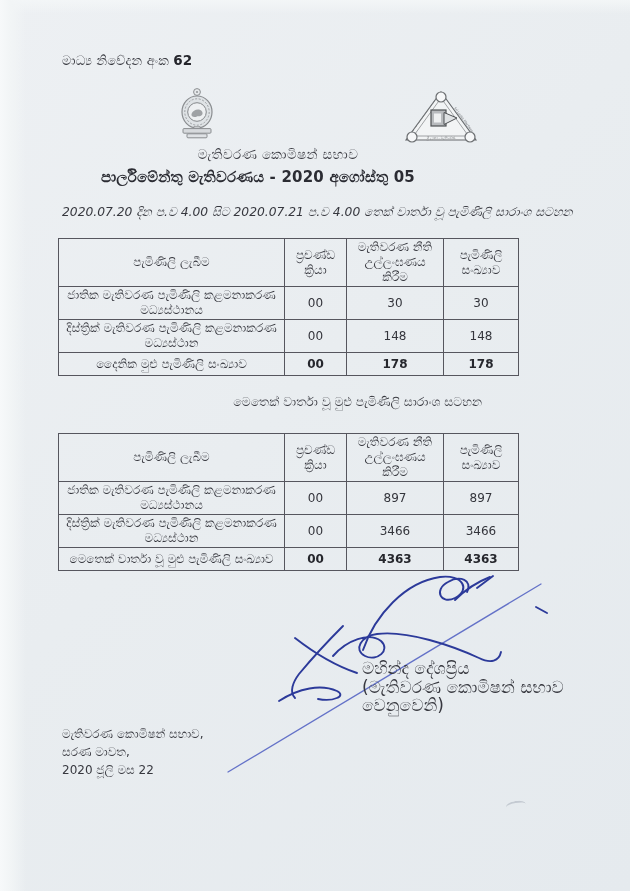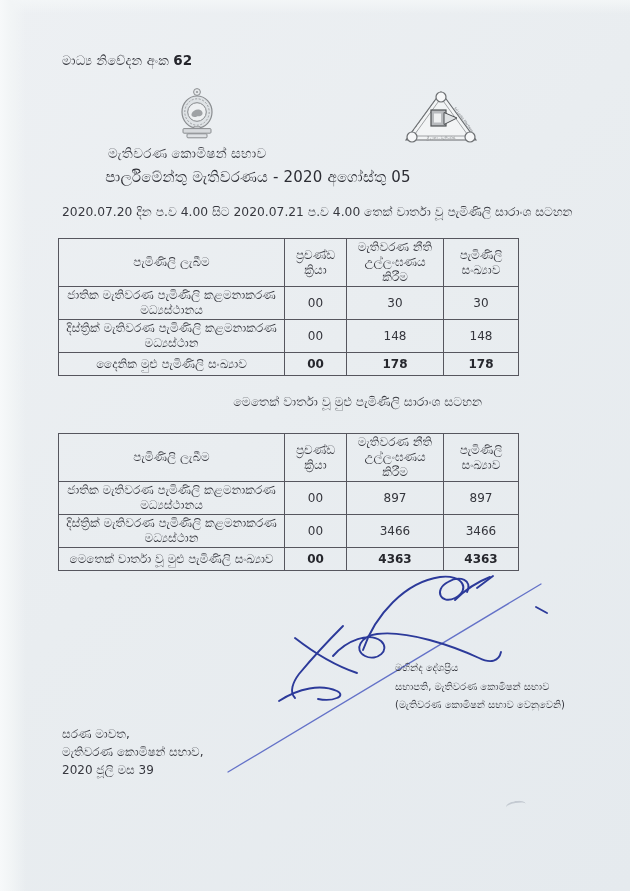--- a/index.html
+++ b/index.html
@@ -13,42 +13,42 @@
     background:
       linear-gradient(90deg, #f7f9fa 0px, #f2f5f6 10px, rgba(242,245,246,0) 26px),
       linear-gradient(180deg, #f3f6f7 0px, rgba(243,246,247,0) 14px),
       linear-gradient(135deg, #edf0f3 0%, #e9edf0 45%, #e5eaee 100%);
     color:#35363d;
     padding-left:30px;
   }
   .abs{position:absolute;}
   .release-line{top:52px;left:62px;font-size:13px;letter-spacing:.2px;}
   .release-line b{font-size:13.5px;color:#24252b;}
-  .org-name{top:146px;left:108px;width:340px;font-size:13.5px;letter-spacing:.4px;color:#3a3b42;font-family:Liberation Serif, serif;}
-  .main-title{top:168px;left:62px;width:392px;text-align:center;font-size:15px;font-weight:normal;color:#2b2c33;letter-spacing:.2px;}
-  .period-line{top:205px;left:62px;width:520px;font-size:12.3px;color:#36373e;}
+  .org-name{top:146px;left:108px;width:340px;text-align:center;font-size:13.5px;letter-spacing:.4px;color:#3a3b42;}
+  .main-title{top:168px;left:62px;width:392px;text-align:center;font-size:15px;font-weight:bold;color:#2b2c33;letter-spacing:.2px;}
+  .period-line{top:205px;left:62px;width:520px;font-size:12.3px;color:#36373e;font-style:italic;}
   .section2-title{top:394px;left:62px;width:420px;font-size:12.4px;color:#36373e;text-align:right;}
 
   table.doc-table{
     position:absolute;left:58px;width:460px;border-collapse:collapse;table-layout:fixed;
     font-size:12px;color:#34353c;
   }
   table.doc-table th, table.doc-table td{
     border:1px solid #56565e;padding:1px 6px;vertical-align:middle;line-height:1.25;
   }
   table.doc-table th{font-weight:normal;text-align:center;height:44px;}
   td.lbl{text-align:center;height:30px;}
   td.num{text-align:center;}
   tr.total-row td{height:20px;}
   tr.total-row td.num{font-weight:bold;color:#26272d;}
   #table-daily{top:238px;}
   #table-cumulative{top:433px;}
   .col-desc{width:226px;}.col-violent{width:62px;}.col-law{width:97px;}.col-count{width:75px;}
 
-  .sig-block{left:362px;top:659px;font-size:10px;line-height:18.5px;color:#37383f;margin-left:33px;}
+  .sig-block{left:362px;top:659px;font-size:17px;line-height:18.5px;color:#37383f;}
   .addr-block{left:62px;top:726px;font-size:12px;line-height:17.5px;color:#37383f;}
   .addr-block .date{margin-top:1px;}
 
   .smudge{left:506px;top:801px;width:20px;height:7px;border-top:2px solid rgba(125,135,148,.32);
     border-radius:50%;transform:rotate(-10deg);}
   svg{display:block;}
 </style>
 </head>
 <body>
 
@@ -174,24 +174,23 @@
       <path d="M118 96 C132 80 154 72 166 81 C176 90 162 102 150 96 C138 90 146 76 162 74 C192 70 238 86 264 98 C276 104 284 101 286 92" stroke="#2c3a9a" stroke-width="1.9"></path>
       <path d="M80 78 C98 92 118 105 142 113" stroke="#2c3a9a" stroke-width="1.9"></path>
       <path d="M128 66 C112 82 94 102 84 114 C78 122 74 132 80 138" stroke="#2c3a9a" stroke-width="1.9"></path>
       <path d="M64 141 C84 128 106 124 122 131 C132 136 118 142 103 139" stroke="#2c3a9a" stroke-width="1.9"></path>
       <path d="M321 47 L332 53" stroke="#2c3a9a" stroke-width="1.9"></path>
     </g>
   </svg>
 
   <div class="abs sig-block">
     <div>මහින්ද දේශප්‍රිය</div>
-    <div>සභාපති, මැතිවරණ කොමිෂන් සභාව</div>
     <div>(මැතිවරණ කොමිෂන් සභාව වෙනුවෙනි)</div>
   </div>
 
   <div class="abs addr-block">
+    <div>මැතිවරණ කොමිෂන් සභාව,</div>
     <div>සරණ මාවත,</div>
-    <div>මැතිවරණ කොමිෂන් සභාව,</div>
-    <div class="date">2020 ජූලි මස 39</div>
+    <div class="date">2020 ජූලි මස 22</div>
   </div>
 
   <div class="abs smudge"></div>
 </div>
 
 </body></html>

